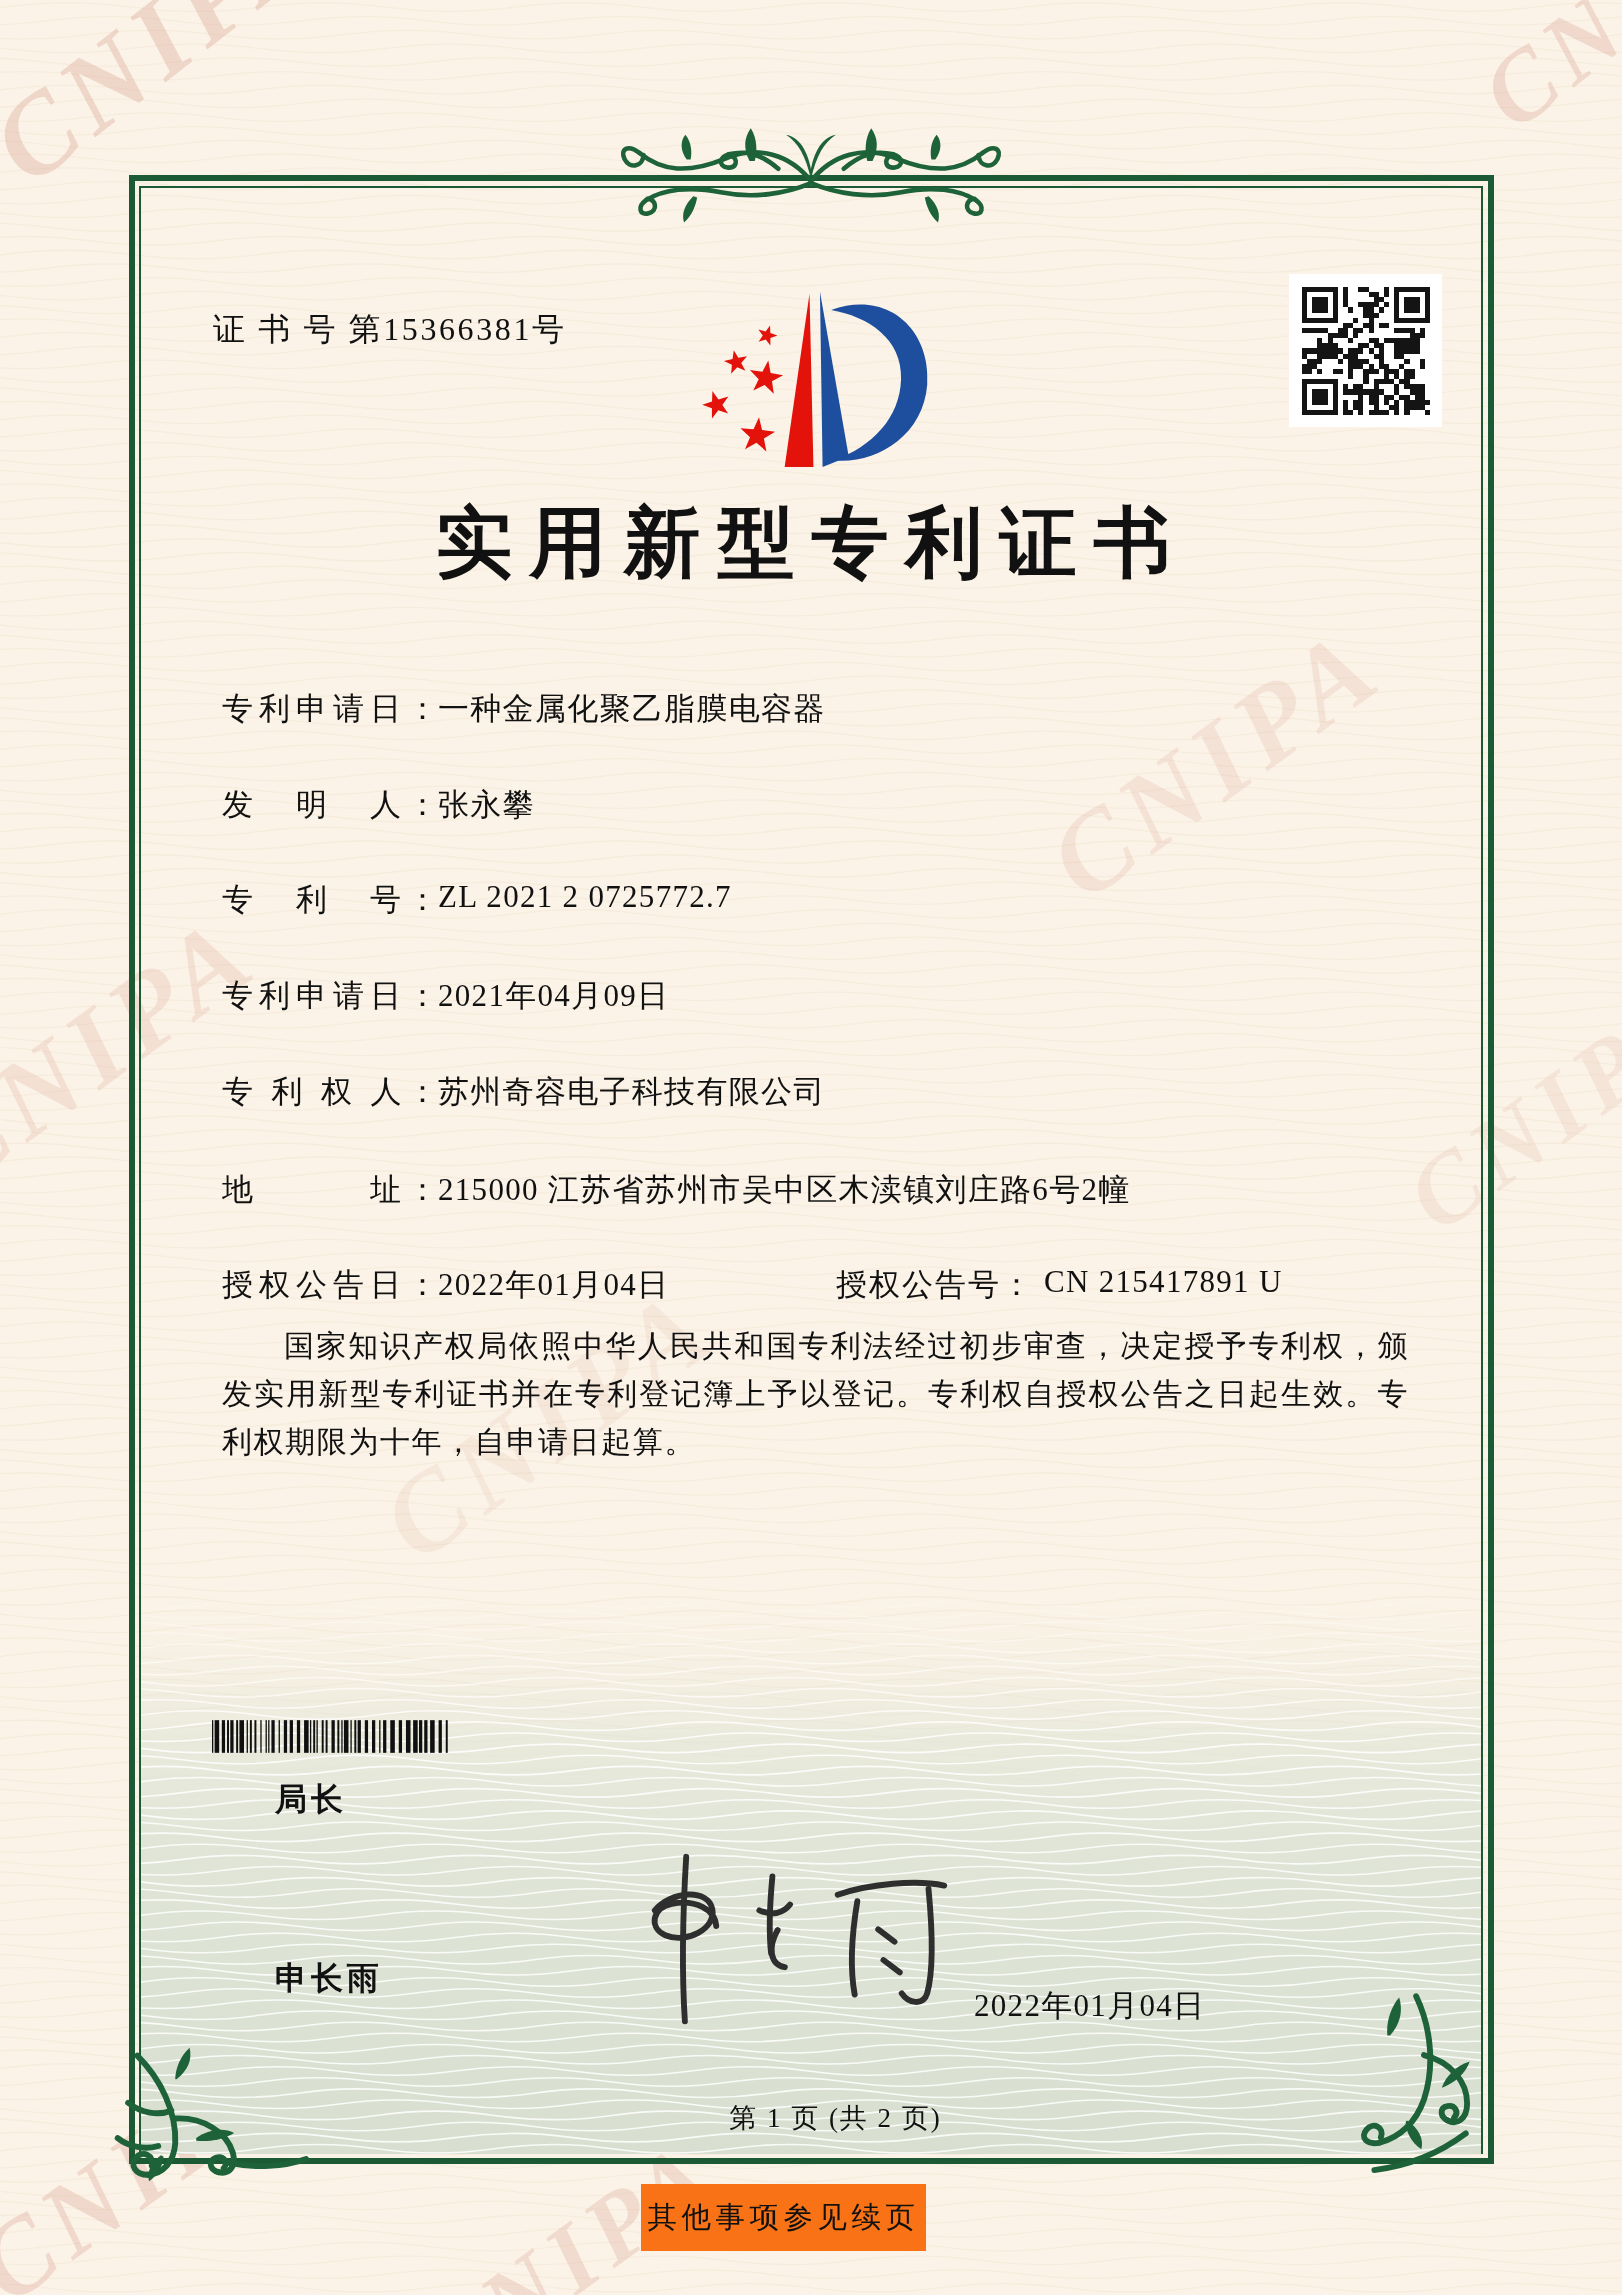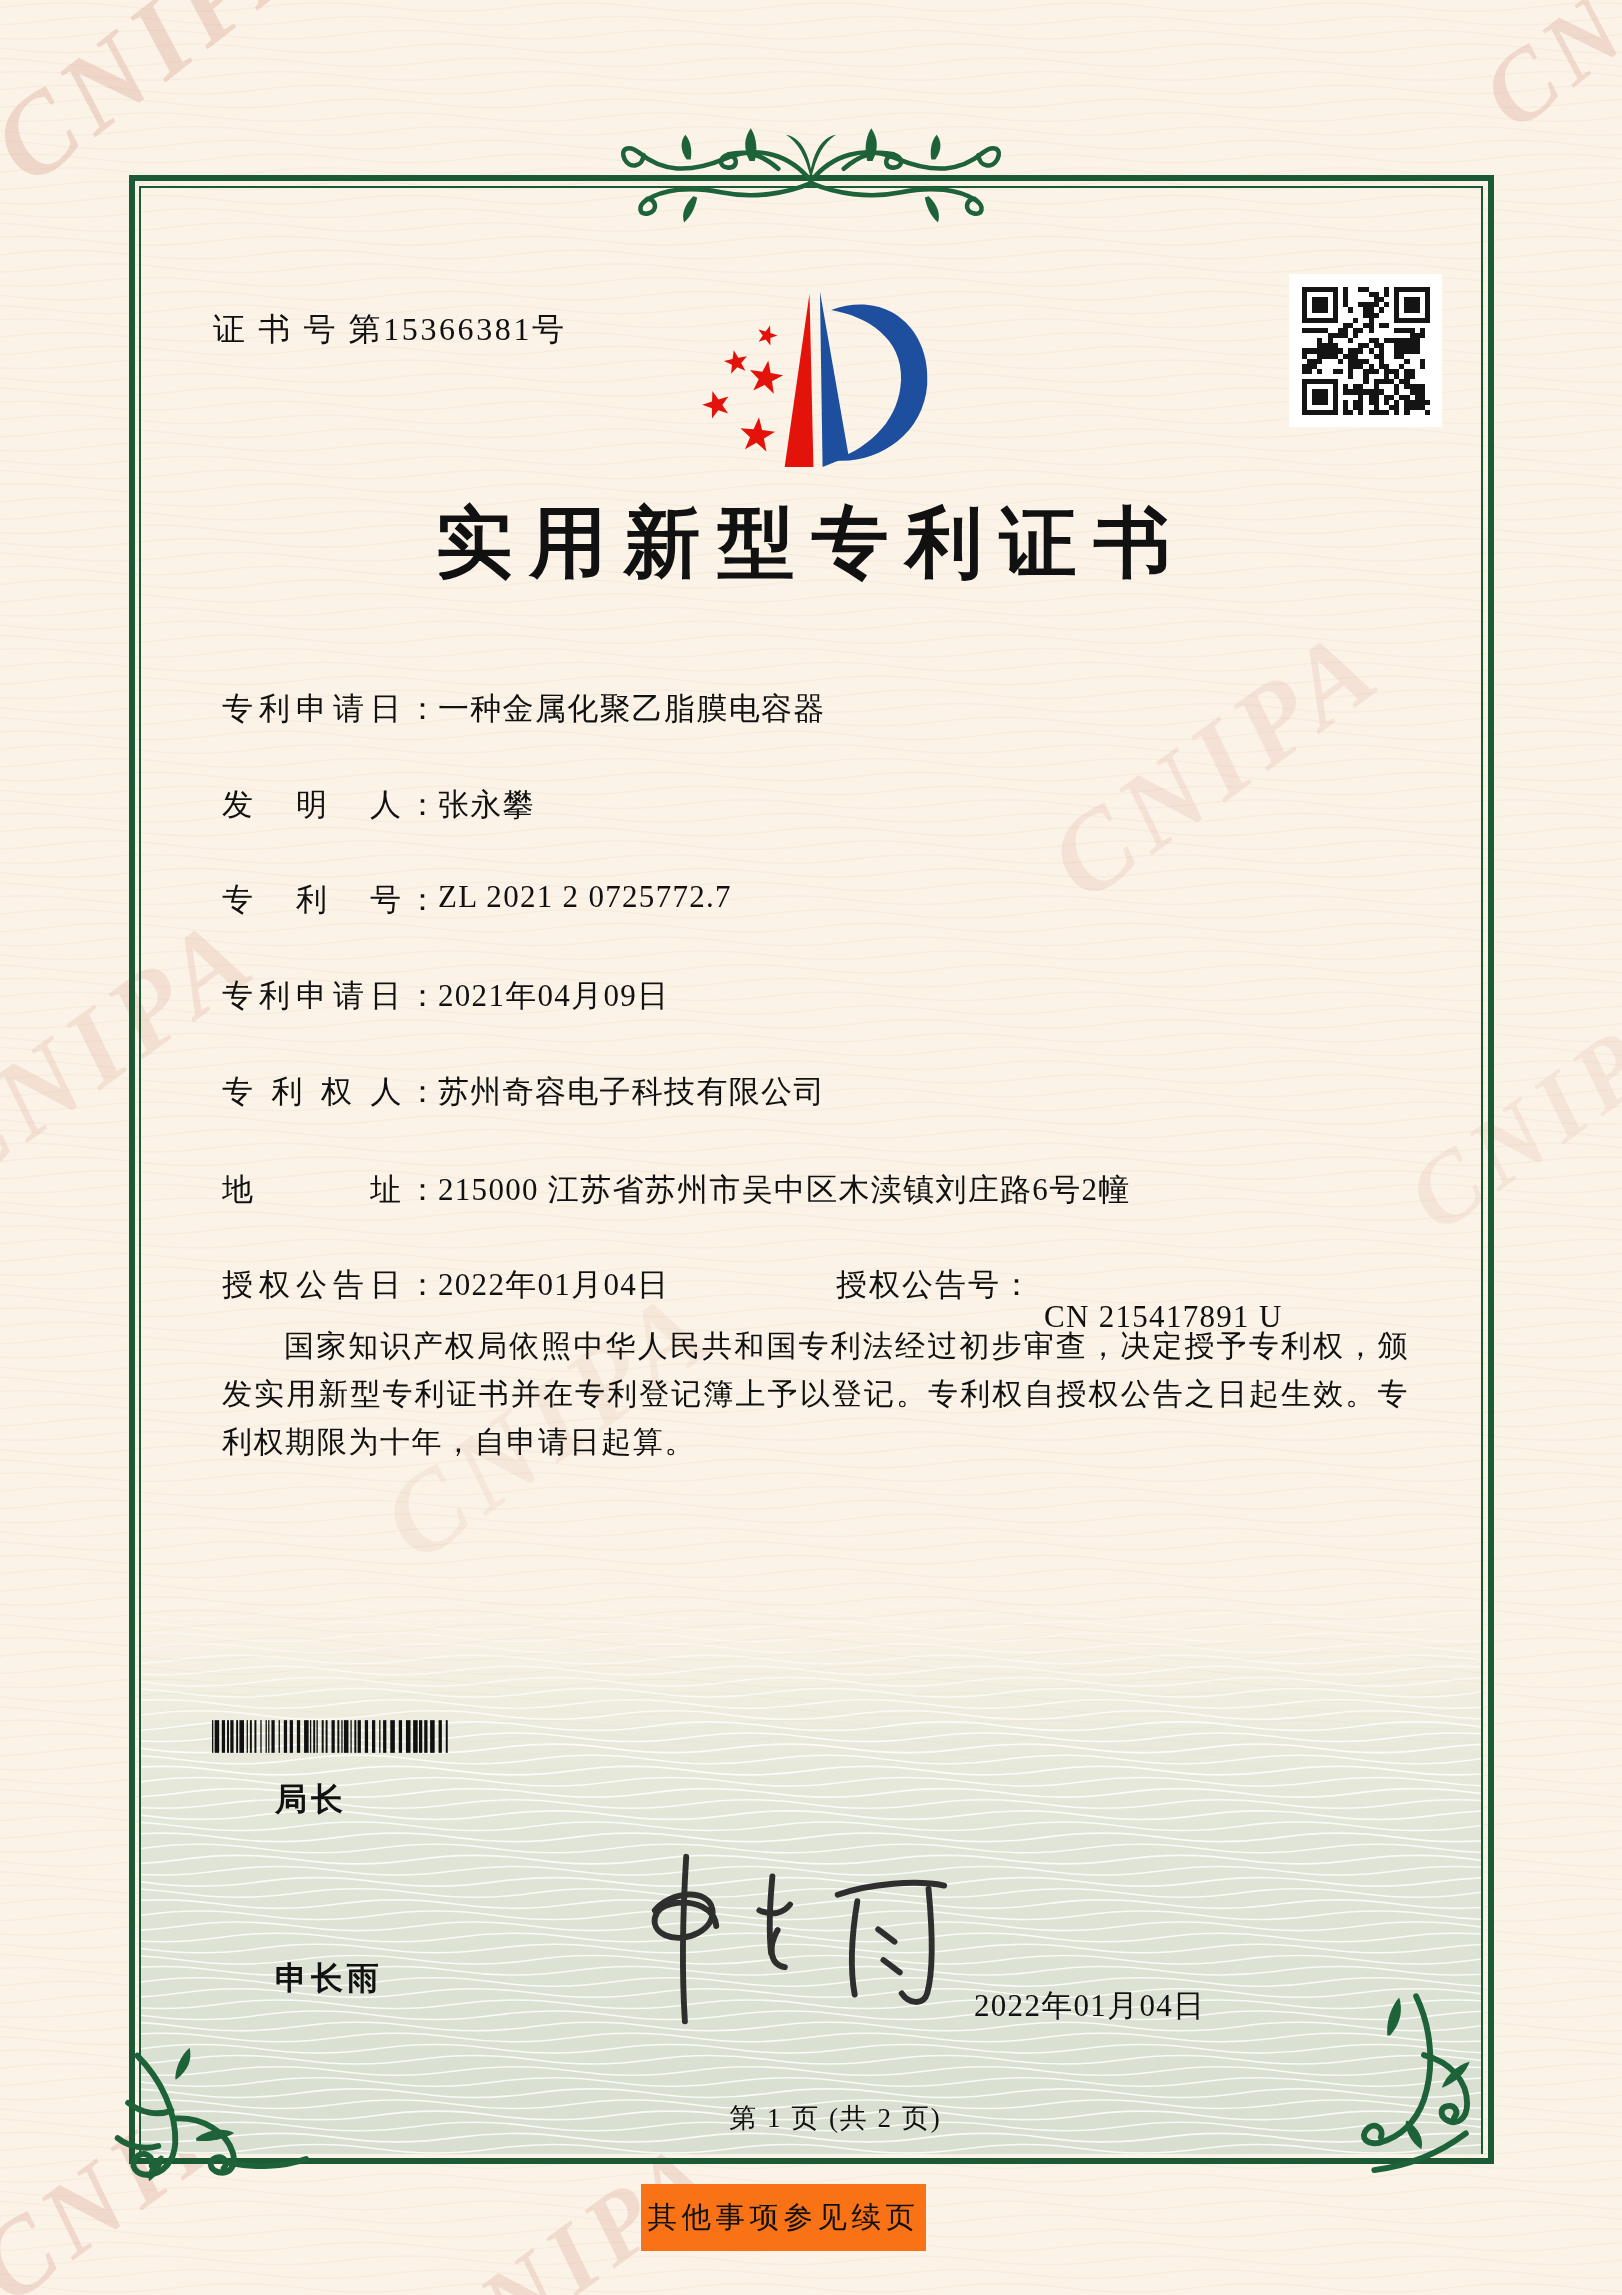--- a/index.html
+++ b/index.html
@@ -28,21 +28,21 @@
     left:141px;top:1577px;width:1340px;height:577px;overflow:hidden;
     background:linear-gradient(180deg,rgba(222,228,212,0) 0%,rgba(222,228,212,.45) 20%,#e0e5d7 45%,#d8dfd0 100%);
     -webkit-mask-image:linear-gradient(180deg,transparent,#000 28%);
     mask-image:linear-gradient(180deg,transparent,#000 28%);
   }
   .cert-no{left:213px;top:308px;font-size:32px;letter-spacing:2.6px;}
   .main-title{left:0;right:0;top:492px;text-align:center;
     font-size:77px;font-weight:bold;letter-spacing:17px;}
   .field-row{left:222px;font-size:31px;white-space:nowrap;}
   .flabel{display:inline-block;width:216px;text-align:justify;text-align-last:justify;vertical-align:top;}
-  .fvalue{letter-spacing:1.3px;margin-top:35px;}
+  .fvalue{letter-spacing:1.3px;}
   .body-text{left:222px;width:1187px;top:1322px;font-size:30px;line-height:48px;
     text-align:justify;letter-spacing:1.6px;}
   .body-text p{margin:0;text-indent:62px;}
   .signer{left:275px;font-size:32px;letter-spacing:3.9px;font-weight:bold;
     font-family:"Liberation Sans","DejaVu Sans",sans-serif;}
   .date-line{left:974px;top:1985px;font-size:31px;letter-spacing:1.3px;}
   .page-info{left:0;right:0;top:2100px;text-align:center;font-size:27px;letter-spacing:2px;margin-left:48px;}
   .footer-strip{left:641px;top:2184px;width:285px;height:67px;background:#f97316;
     display:flex;align-items:center;justify-content:center;}
   .footer-strip span{font-size:29.4px;letter-spacing:4.6px;}

